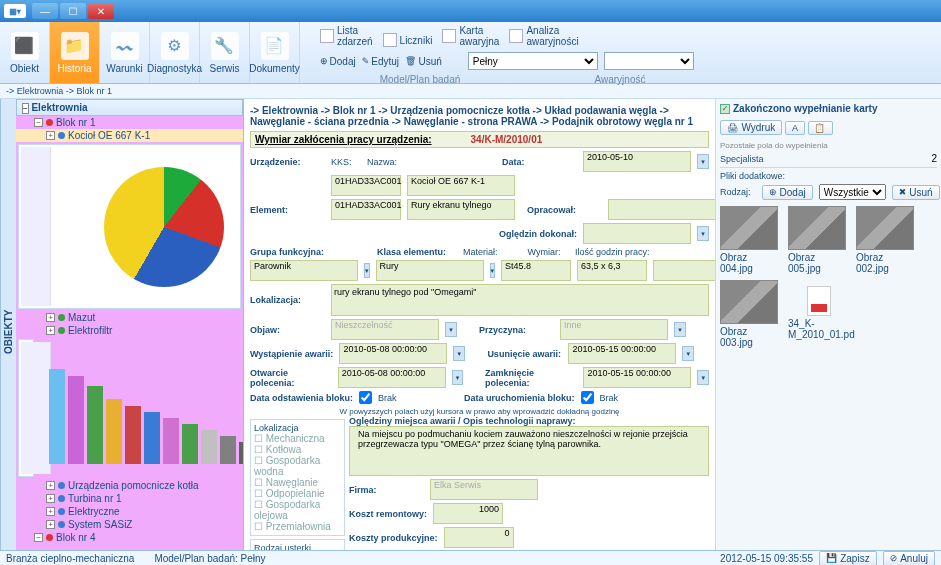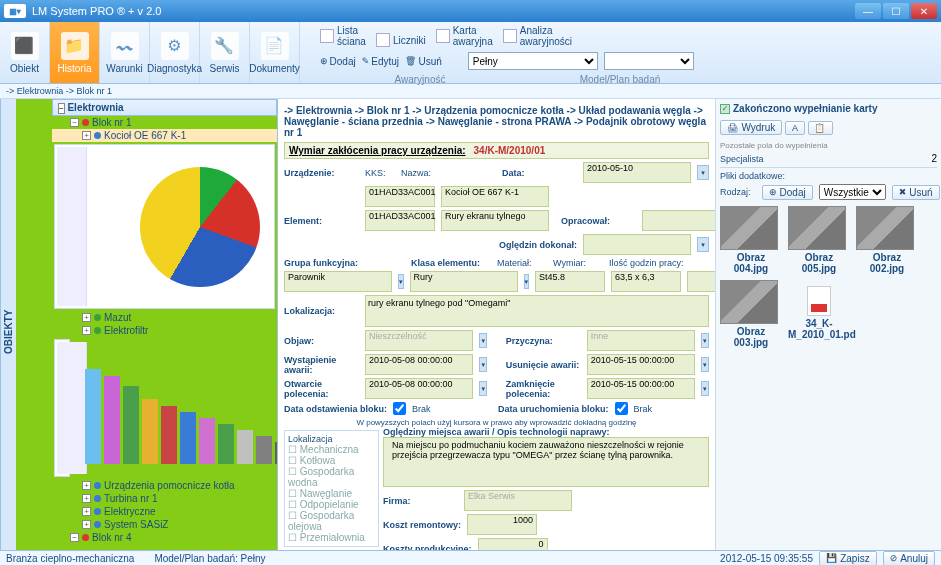--- a/index.html
+++ b/index.html
@@ -23,21 +23,21 @@
 .rr-item { display:flex; align-items:center; gap:3px; color:#1a4d80; font-size:9px;}
 .rr-item .ico{width:14px;height:14px;background:#fff;border:1px solid #aac;}
 .rr-bot { display:flex; gap:6px; padding:2px 8px 4px; align-items:center; color:#1a4d80;}
 .rr-bot .act{display:flex;align-items:center;gap:2px;font-size:9px;}
 .rr-bot select{font-size:10px;height:18px;border:1px solid #8aa8c8;background:#fff;}
 
 .crumb { background:#eef6ff; padding:2px 6px; font-size:9px; color:#1a4d80; border-bottom:1px solid #c6daf0;}
 
 .main { display:flex; height: calc(565px - 22px - 62px - 15px); }
 .sidetab { writing-mode: vertical-rl; transform: rotate(180deg); background:#d6e8fa; border-right:1px solid #9cc1e0; padding:6px 2px; font-size:10px; font-weight:bold; color:#1a4d80; text-align:center;}
-.tree { width: 262px; background:#84cc16; border-right:1px solid #9cc1e0; overflow:hidden; display:flex; flex-direction:column;padding-left:36px;}
+.tree { width: 228px; background:#f0abfc; border-right:1px solid #9cc1e0; overflow:hidden; display:flex; flex-direction:column;}
 .tree-head { background:linear-gradient(#e8f2ff,#d6e8fa); border:1px solid #9cc1e0; padding:2px 5px; font-size:10px; font-weight:bold; color:#1a4d80;}
 .tree-node { padding:1px 0 1px 14px; font-size:10px; color:#1a4d80; display:flex; align-items:center; gap:3px; cursor:pointer;}
 .tree-node .bullet{width:7px;height:7px;border-radius:50%;}
 .tree-node.l2{padding-left:18px;}
 .tree-node.l3{padding-left:30px;}
 .tree-node.sel{background:#ffe9b8;}
 .red{background:#d33;} .blue{background:#3a7bd5;} .green{background:#3aa03a;} .grey{background:#999;}
 .tog{width:9px;height:9px;border:1px solid #888;font-size:8px;line-height:7px;text-align:center;color:#555;background:#fff;}
 
 .chartbox{border:1px solid #c6daf0;margin:2px;height:165px;background:#fff;position:relative;}
@@ -49,54 +49,53 @@
 .thumbstrip{position:absolute;top:2px;left:2px;width:30px;background:#eef;height:calc(100% - 4px);border-right:1px solid #dde;}
 
 .content { flex:1; display:flex; overflow:hidden;}
 .form { flex:1; background:#fff; overflow-y:auto; padding:4px 6px; }
 .attach { width:226px; background:#f2f7fc; border-left:1px solid #c6daf0; padding:4px; overflow:hidden;}
 
 .bpath{font-size:10px;color:#1a4d80;padding:2px 0 4px;}
 .bpath b{font-weight:bold;}
 .card-head{background:#eef4e0;border:1px solid #c0d090;padding:2px 4px;display:flex;gap:8px;align-items:center;}
 .card-head b{text-decoration:underline;}
-.red-id{color:#c03030;font-weight:bold;}
+.red-id{color:#c03030;font-weight:bold;margin-left:31px;}
 
 .frow{display:flex;gap:6px;align-items:center;margin:3px 0;}
 .flab{font-size:9px;color:#1a4d80;min-width:75px;}
 .flab.u{font-weight:bold;}
 .fval{background:#e8f0d4;border:1px solid #c0d090;height:21px;font-size:9px;padding:0 3px;flex:0 0 auto;}
 .fval.w60{width:70px;} .fval.w100{width:108px;}
 .dd{width:12px;height:15px;background:#d0e4f4;border:1px solid #9cc1e0;display:inline-flex;align-items:center;justify-content:center;font-size:7px;color:#1a4d80;}
 
 .green-area{background:#e8f0d4;border:1px solid #c0d090;width:100%;min-height:32px;font-size:9px;padding:2px;}
 .section{border:1px solid #c6daf0;margin:3px 0;padding:3px;}
 .sect-title{font-size:9px;color:#1a4d80;}
 .chk-list{font-size:8px;color:#8aa;line-height:11px;}
 .chk-list div::before{content:"☐ ";}
 
 .btn{background:linear-gradient(#fff,#e4ecf6);border:1px solid #9cc1e0;border-radius:2px;padding:1px 6px;font-size:9px;color:#1a4d80;display:inline-flex;align-items:center;gap:3px;cursor:pointer;}
 
 .attach .chk{font-size:9px;color:#1a4d80;display:flex;align-items:center;gap:3px;}
 .attach .chk .box{width:10px;height:10px;border:1px solid #5a8;background:#cfe8cf;display:flex;align-items:center;justify-content:center;font-size:8px;color:#2a7a2a;}
 .thumbs{display:flex;flex-wrap:wrap;gap:6px;margin-top:6px;}
-.thumb{width:62px;text-align:center;font-size:8px;color:#1a4d80;font-weight:bold;}
+.thumb{width:62px;text-align:left;font-size:8px;color:#1a4d80;}
 .thumb .img{width:58px;height:44px;background:linear-gradient(135deg,#888 0 40%,#aaa 40% 60%,#777 60% 100%);border:1px solid #888;margin-bottom:2px;}
 .thumb .pdf{width:24px;height:30px;background:#fff;border:1px solid #ccc;margin:6px auto 2px;position:relative;}
 .thumb .pdf::after{content:"";position:absolute;bottom:3px;left:3px;right:3px;height:8px;background:#d33;}
 
 .status{position:fixed;bottom:0;left:0;right:0;height:15px;background:#eef6ff;border-top:1px solid #9cc1e0;display:flex;align-items:center;padding:0 6px;font-size:9px;color:#1a4d80;gap:20px;}
 .status .r{margin-left:auto;display:flex;gap:6px;align-items:center;}
 </style>
 </head>
 <body>
 
 <div class="titlebar">
   <div class="logo">▦▾</div>
-  <div class="title">LM System PRO ® + v 2.0</div>
   <div class="winbtns">
     <div class="winbtn min">—</div>
     <div class="winbtn max">☐</div>
     <div class="winbtn close">✕</div>
   </div>
 </div>
 
 <div class="ribbon">
   <div class="rbtn">
       <div class="ricon">⬛</div>
@@ -122,21 +121,21 @@
       <div class="ricon">📄</div>
       <span>Dokumenty</span>
     </div>
   <div class="spacer"></div>
   <div class="ribbon-right">
     <div class="rr-top">
       <div class="rr-item">
           <div class="ico"></div>
           <div>
             <div>Lista</div>
-            <div>ściana</div>
+            <div>zdarzeń</div>
           </div>
         </div>
       <div class="rr-item">
           <div class="ico"></div>
           <div>Liczniki</div>
         </div>
       <div class="rr-item">
           <div class="ico"></div>
           <div>
             <div>Karta</div>
@@ -152,22 +151,22 @@
         </div>
     </div>
     <div class="rr-bot">
       <span class="act">⊕ <span>Dodaj</span></span>
       <span class="act">✎ <span>Edytuj</span></span>
       <span class="act">🗑 <span>Usuń</span></span>
       <select style="width:130px;margin-left:20px;"><option>Pełny</option></select>
       <select style="width:90px;"><option></option></select>
     </div>
     <div style="display:flex;padding:0 8px;font-size:8px;color:#6a8aac;">
+      <span style="width:200px;text-align:center;">Model/Plan badań</span>
       <span style="width:200px;text-align:center;">Awaryjność</span>
-      <span style="width:200px;text-align:center;">Model/Plan badań</span>
     </div>
   </div>
 </div>
 
 <div class="crumb">-&gt; Elektrownia -&gt; Blok nr 1</div>
 
 <div class="main">
   <div class="sidetab">OBIEKTY</div>
 
   <div class="tree">
@@ -280,21 +279,21 @@
           <span class="flab u">Oględzin dokonał:</span>
           <span class="fval w100"></span>
           <span class="dd">▾</span>
         </div>
 
       <div class="frow">
         <span class="flab u">Grupa funkcyjna:</span>
           <span style="width:40px"></span>
         <span class="flab u" style="min-width:80px;">Klasa elementu:</span>
         <span class="flab" style="min-width:50px;">Materiał:</span>
-        <span class="flab" style="min-width:50px;">Wymiar:</span>
+        <span class="flab" style="min-width:50px;text-align:center;">Wymiar:</span>
         <span class="flab">Ilość godzin pracy:</span>
       </div>
       <div class="frow">
         <span class="fval w100">Parownik</span>
           <span class="dd">▾</span>
         <span class="fval w100">Rury</span>
           <span class="dd">▾</span>
         <span class="fval w60">St45.8</span>
         <span class="fval w60">63,5 x 6,3</span>
         <span class="fval w60"></span>

